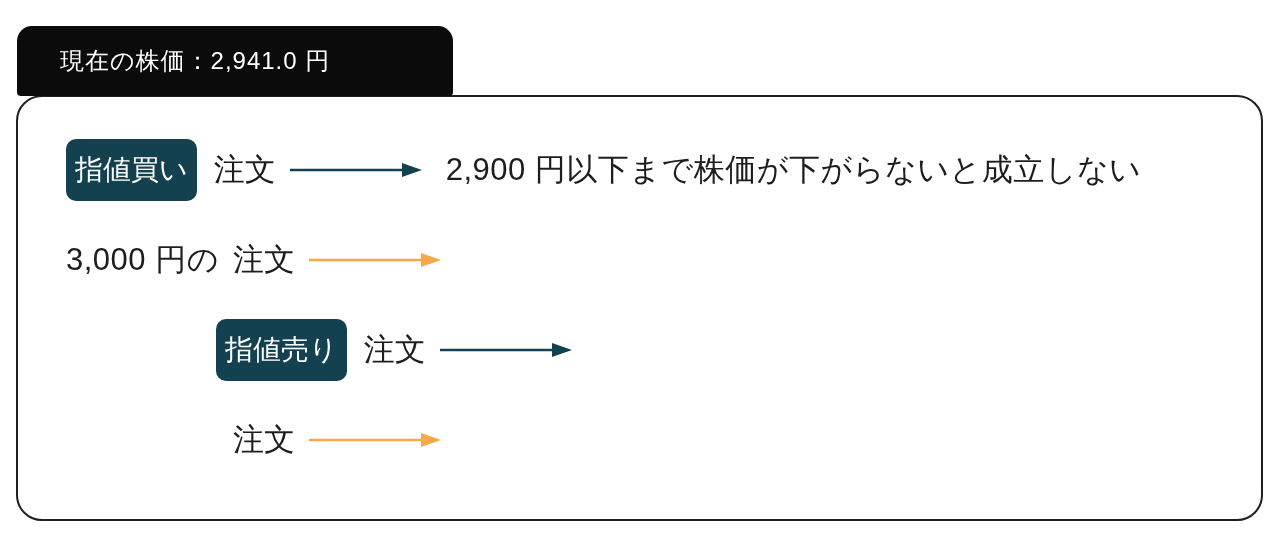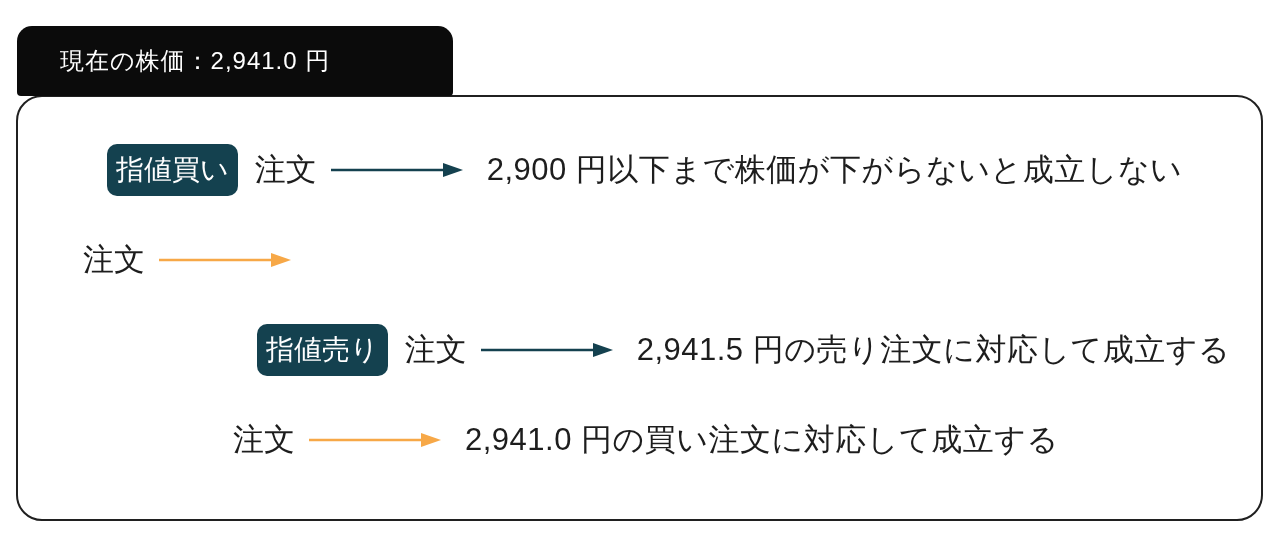--- a/index.html
+++ b/index.html
@@ -59,28 +59,27 @@
   .prefix {
     width: 150px;
     text-align: right;
     white-space: nowrap;
     letter-spacing: 0.5px;
   }
   .badge {
     display: inline-flex;
     align-items: center;
     justify-content: center;
-    height: 52px;
+    height: 62px;
     padding: 0 9px;
     border-radius: 10px;
     color: #ffffff;
     font-size: 28px;
     white-space: nowrap;
     box-sizing: border-box;
-    margin-left: 41px;
   }
   .badge[data-type="buy"]  { background: var(--buy, #14414f); }
   .badge[data-type="sell"] { background: var(--sell, #f7a847); }
   .suffix {
     margin-left: 17px;
     white-space: nowrap;
   }
   .arrow {
     width: 132px;
     margin-left: 14px;
@@ -114,48 +113,47 @@
       <span class="arrow" data-type="buy">
         <svg width="132" height="18" viewBox="0 0 132 18">
           <line x1="0" y1="9" x2="113" y2="9" stroke="currentColor" stroke-width="2.5"></line>
           <polygon points="112,2 132,9 112,16" fill="currentColor"></polygon>
         </svg>
       </span>
       <span class="desc">2,900 円以下まで株価が下がらないと成立しない</span>
     </div>
 
     <div class="row">
+      <span class="prefix">3,000 円の</span>
       <span class="suffix">注文</span>
       <span class="arrow" data-type="sell">
         <svg width="132" height="18" viewBox="0 0 132 18">
           <line x1="0" y1="9" x2="113" y2="9" stroke="currentColor" stroke-width="2.5"></line>
           <polygon points="112,2 132,9 112,16" fill="currentColor"></polygon>
         </svg>
       </span>
     </div>
 
     <div class="row">
       <span class="prefix"></span>
       <span class="badge" data-type="buy">指値売り</span>
       <span class="suffix">注文</span>
       <span class="arrow" data-type="buy">
         <svg width="132" height="18" viewBox="0 0 132 18">
           <line x1="0" y1="9" x2="113" y2="9" stroke="currentColor" stroke-width="2.5"></line>
           <polygon points="112,2 132,9 112,16" fill="currentColor"></polygon>
         </svg>
       </span>
-      <span class="desc">2,941.5 円の売り注文に対応して成立する</span>
     </div>
 
     <div class="row">
       <span class="prefix"></span>
       <span class="suffix">注文</span>
       <span class="arrow" data-type="sell">
         <svg width="132" height="18" viewBox="0 0 132 18">
           <line x1="0" y1="9" x2="113" y2="9" stroke="currentColor" stroke-width="2.5"></line>
           <polygon points="112,2 132,9 112,16" fill="currentColor"></polygon>
         </svg>
       </span>
-      <span class="desc">2,941.0 円の買い注文に対応して成立する</span>
     </div>
 
   </div>
 </div>
 
 </body></html>

